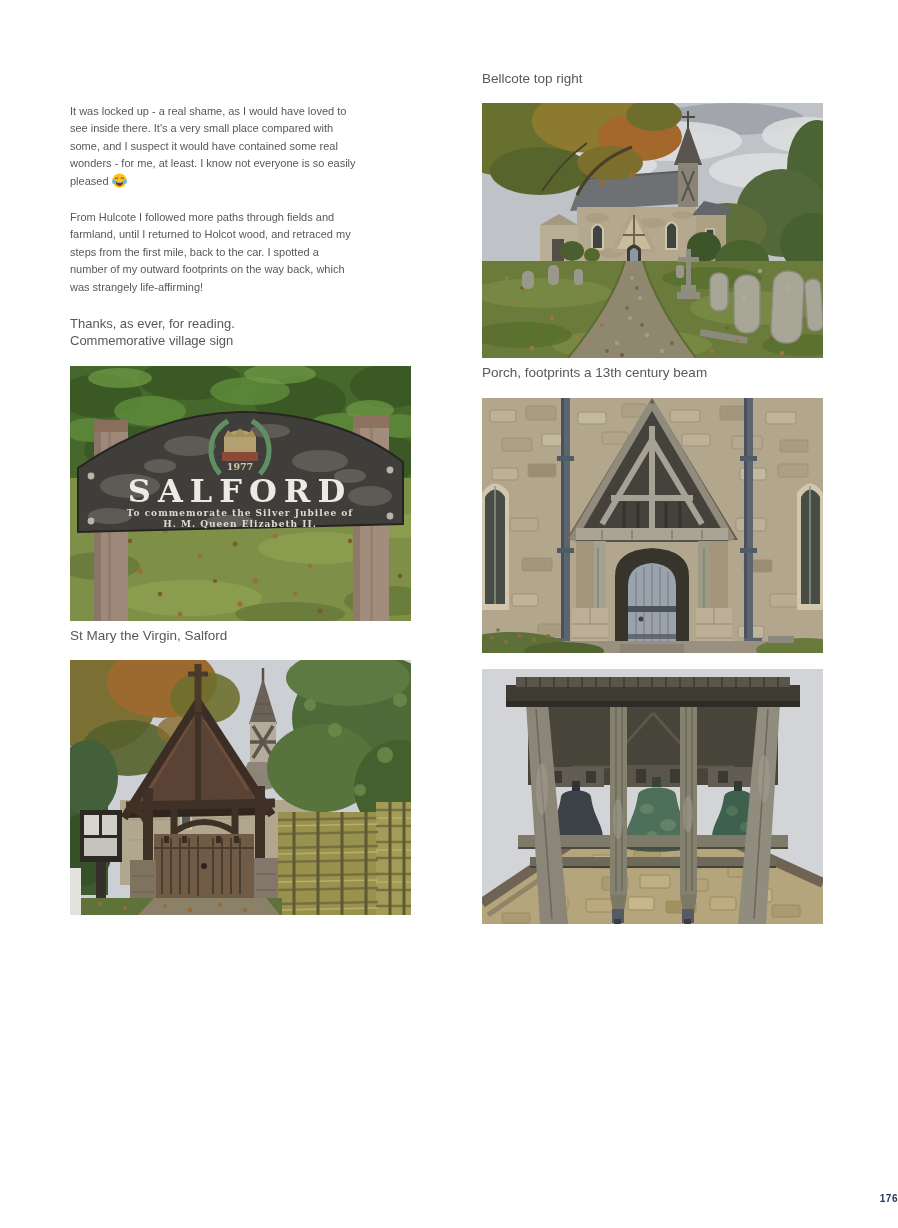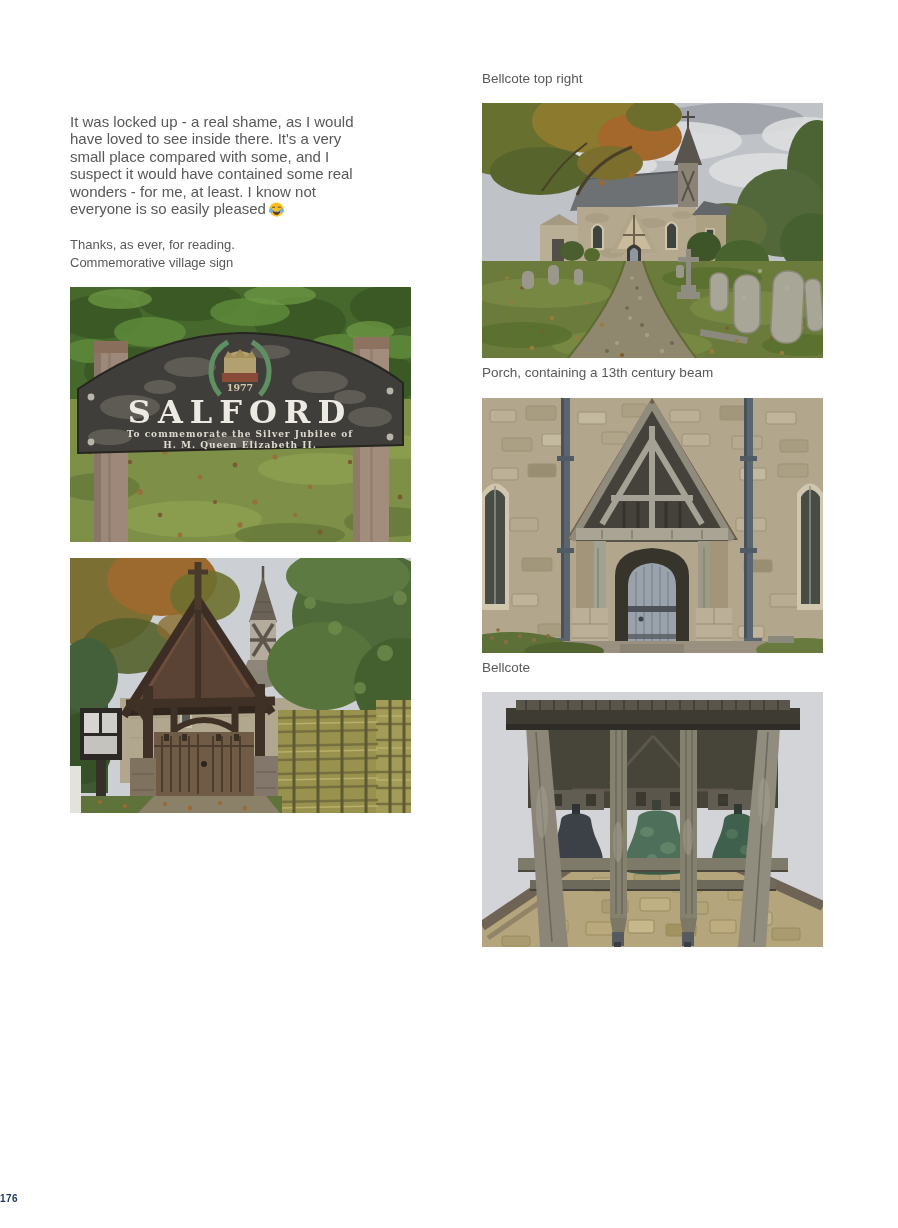--- a/index.html
+++ b/index.html
@@ -1,47 +1,48 @@
 <!DOCTYPE html>
 <html><head>
 <meta charset="utf-8">
 <style>
   html,body{margin:0;padding:0;background:#ffffff;}
   .page{position:relative;width:898px;height:1228px;background:#ffffff;overflow:hidden;
         font-family:"Liberation Sans","DejaVu Sans",sans-serif;color:#57585a;}
   .col{position:absolute;width:286px;}
   .col-left{left:70px;top:103px;}
   .col-right{left:482px;top:70px;}
-  p.body{margin:10px 0 19px;font-size:15px;line-height:17.4px;}
+  p.body{margin:0 0 19px;font-size:11px;line-height:17.4px;}
   p.closing{margin:0 0 9px;font-size:13px;line-height:17.4px;}
   .caption{margin:0 0 8px;font-size:13.5px;line-height:17.4px;}
   figure{margin:16px 0 6px;width:341px;height:255px;}
   figure svg{display:block;width:341px;height:255px;}
   .emoji{display:inline-block;width:15px;height:15px;vertical-align:-3px;margin-left:3px;}
-  .footer{position:absolute;left:0;right:0;bottom:24px;text-align:left;
+  .footer{position:absolute;left:0;right:0;bottom:24px;text-align:right;
           font-size:10px;font-weight:bold;color:#1f3864;letter-spacing:0.5px;}
   .sign-serif{font-family:"DejaVu Serif","Liberation Serif",serif;font-weight:bold;}
 </style>
 </head>
 <body>
 
 <div class="page">
 
   <div class="col col-left">
 
     <p class="body"><span>It was locked up - a real shame, as I would have loved to see inside there. It's a very small place compared with some, and I suspect it would have contained some real wonders - for me, at least. I know not everyone is so easily pleased</span><svg class="emoji" viewBox="0 0 20 20">
           <circle cx="10" cy="10" r="9.5" fill="#fcc21b"></circle>
           <path d="M3.5 8 C5 5.5 7.5 5.5 8.5 8 C7 7 5 7 3.5 8 Z" fill="#5d4037"></path>
           <path d="M16.5 8 C15 5.5 12.5 5.5 11.5 8 C13 7 15 7 16.5 8 Z" fill="#5d4037"></path>
           <path d="M4.5 11 C7 12.5 13 12.5 15.5 11 C15 16 11.5 17.5 10 17.5 C8.5 17.5 5 16 4.5 11 Z" fill="#5d4037"></path>
           <path d="M6 12.2 C9 13 11 13 14 12.2 L13.6 11.6 C11 12.2 9 12.2 6.4 11.6 Z" fill="#ffffff"></path>
           <ellipse cx="2.6" cy="11.5" rx="2.4" ry="3.2" fill="#64b5f6"></ellipse>
           <ellipse cx="17.4" cy="11.5" rx="2.4" ry="3.2" fill="#64b5f6"></ellipse>
         </svg></p>
 
+    <p class="body">From Hulcote I followed more paths through fields and farmland, until I returned to Holcot wood, and retraced my steps from the first mile, back to the car. I spotted a number of my outward footprints on the way back, which was strangely life-affirming!</p>
 
 
     <p class="closing"><span>Thanks, as ever, for reading.</span><br><span>Commemorative village sign</span></p>
 
     <figure>
       <svg viewBox="0 0 341 255">
         <g>
           <rect width="341" height="118" fill="#47682c"></rect>
           <g fill="#395723" opacity="0.85">
             <ellipse cx="30" cy="30" rx="42" ry="22"></ellipse>
@@ -149,20 +150,21 @@
           <text x="170" y="104" text-anchor="middle" font-size="9.5" fill="#d6c9a8" class="sign-serif">1977</text>
         </g>
         <g>
           <text x="170" y="136" text-anchor="middle" font-size="32" letter-spacing="7" fill="#eceae2" class="sign-serif">SALFORD</text>
           <text x="170" y="150" text-anchor="middle" font-size="9" letter-spacing="1" fill="#dedad0" class="sign-serif">To  commemorate  the  Silver  Jubilee  of</text>
           <text x="170" y="161" text-anchor="middle" font-size="9" letter-spacing="1" fill="#dedad0" class="sign-serif">H. M.  Queen  Elizabeth  II.</text>
         </g>
       </svg>
     </figure>
 
+    <p class="caption">St Mary the Virgin, Salford</p>
 
     <figure>
       <svg viewBox="0 0 341 255">
         <rect width="341" height="255" fill="#ccd0d4"></rect>
         <g>
           <rect x="50" y="140" width="195" height="85" fill="#b1a68e"></rect>
           <polygon points="135,120 245,98 252,118 145,140" fill="#8b8577"></polygon>
           <g stroke="#9a8f77" stroke-width="1" opacity="0.6">
             <line x1="60" y1="160" x2="180" y2="158"></line>
               <line x1="60" y1="180" x2="175" y2="178"></line>
@@ -499,21 +501,21 @@
             <circle cx="172" cy="52" r="3"></circle>
               <circle cx="185" cy="42" r="2.6"></circle>
               <circle cx="150" cy="72" r="2.8"></circle>
             <circle cx="120" cy="80" r="2.6"></circle>
               <circle cx="185" cy="28" r="2.8"></circle>
           </g>
         </g>
       </svg>
     </figure>
 
-    <p class="caption">Porch, containing a 13th century beam</p>
+    <p class="caption">Porch, footprints a 13th century beam</p>
 
     <figure>
       <svg viewBox="0 0 341 255">
         <rect width="341" height="255" fill="#b2a68c"></rect>
         <g stroke="#9d9176" stroke-width="1">
           <rect x="8" y="12" width="26" height="12" fill="#bcb196" rx="2"></rect>
             <rect x="44" y="8" width="30" height="14" fill="#a89c81" rx="2"></rect>
           <rect x="96" y="14" width="28" height="12" fill="#c3b99e" rx="2"></rect>
             <rect x="140" y="6" width="24" height="13" fill="#ab9f84" rx="2"></rect>
           <rect x="188" y="12" width="30" height="12" fill="#bcb196" rx="2"></rect>
@@ -637,21 +639,20 @@
               <circle cx="38" cy="238" r="2"></circle>
             <circle cx="52" cy="242" r="2.2"></circle>
               <circle cx="66" cy="238" r="2"></circle>
               <circle cx="16" cy="232" r="1.8"></circle>
           </g>
           <rect x="286" y="238" width="26" height="7" fill="#8b897b"></rect>
         </g>
       </svg>
     </figure>
 
-    <p class="caption">Bellcote</p>
 
     <figure>
       <svg viewBox="0 0 341 255">
         <rect width="341" height="255" fill="#d3d4d7"></rect>
         <g>
           <polygon points="0,232 88,172 254,172 341,212 341,255 0,255" fill="#b5a57c"></polygon>
           <g stroke="#9a8a5e" stroke-width="1">
             <rect x="110" y="186" width="30" height="13" fill="#c0b188" rx="2"></rect>
               <rect x="152" y="182" width="26" height="13" fill="#ab9b70" rx="2"></rect>
             <rect x="190" y="188" width="30" height="12" fill="#c6b88a" rx="2"></rect>

